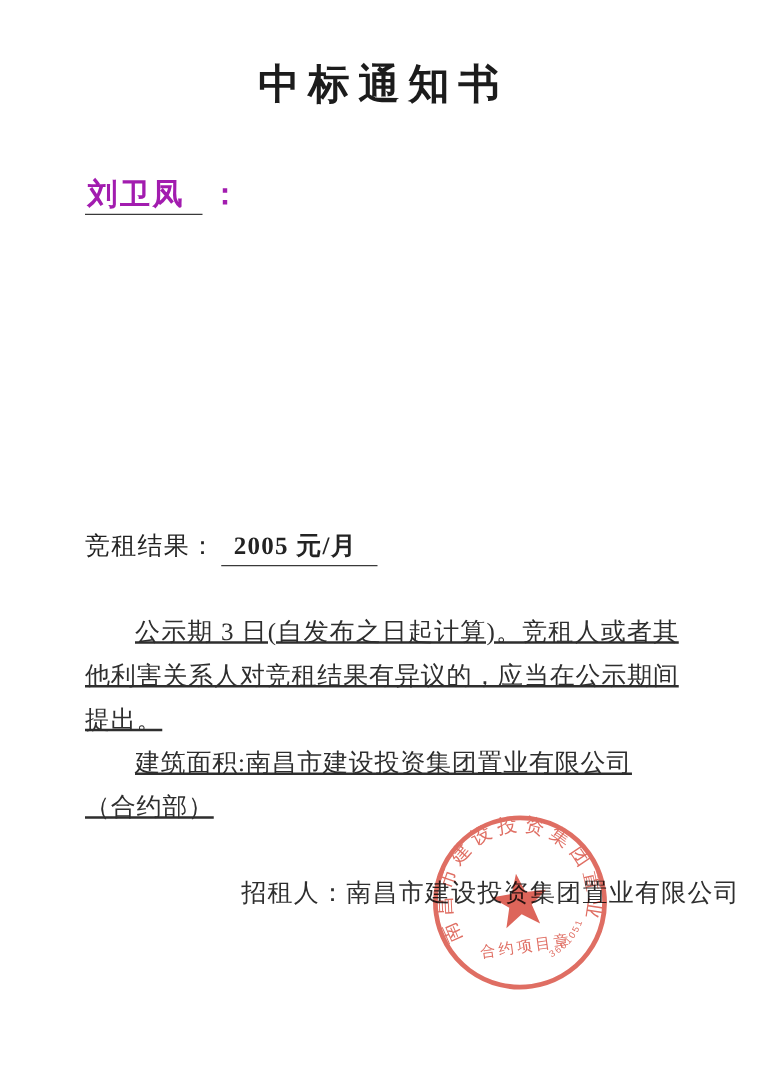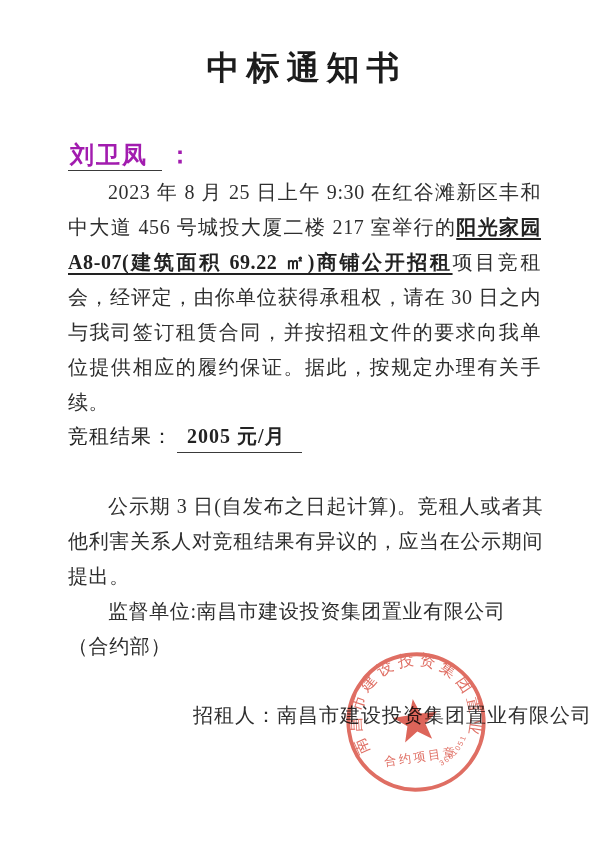--- a/index.html
+++ b/index.html
@@ -90,20 +90,21 @@
     left: 68px;
     width: 475px;
     font-size: 20px;
     line-height: 35px;
     letter-spacing: 0.6px;
     color: #2e2e2e;
   }
   .notice-block p {
     margin: 0;
     text-indent: 2em;
+    text-decoration: underline;
   }
   .notice-block .notice {
     text-align: justify;
   }
   .signature {
     position: absolute;
     top: 702px;
     left: 193px;
     font-size: 20px;
     letter-spacing: 1px;
@@ -133,29 +134,28 @@
 <body>
 
 <div class="page">
 
   <h1 class="title">中标通知书</h1>
 
   <div class="addressee">
     <span class="name">刘卫凤</span><span class="colon">：</span>
   </div>
 
-  <p class="body-para"><span>2023 年 8 月 25 日上午 9:30 在红谷滩新区丰和中大道 456 号城投大厦二楼 217 室举行的</span><span class="highlight">阳光家园 A8-07(建筑面积 69.22 ㎡)商铺公开招租</span><span>项目竞租会，经评定，由你单位获得承租权，请在 30 日之内与我司签订租赁合同，并按招租文件的要求向我单位提供相应的履约保证。据此，按规定办理有关手续。</span></p>
 
   <div class="result-line">
     <span class="result-label">竞租结果：</span><span class="result-value">2005 元/月</span>
   </div>
 
   <div class="notice-block">
     <p class="notice">公示期 3 日(自发布之日起计算)。竞租人或者其他利害关系人对竞租结果有异议的，应当在公示期间提出。</p>
-    <p class="supervisor">监督单位:南昌市建设投资集团置业有限公司（合约部）</p>
+    <p class="supervisor">建筑面积:南昌市建设投资集团置业有限公司（合约部）</p>
   </div>
 
   <div class="signature">
     <div class="lessor">
       <span>招租人：</span><span>南昌市建设投资集团置业有限公司</span>
     </div>
   </div>
 
   <svg class="seal" viewBox="0 0 140 140" xmlns="http://www.w3.org/2000/svg">
     <defs>

